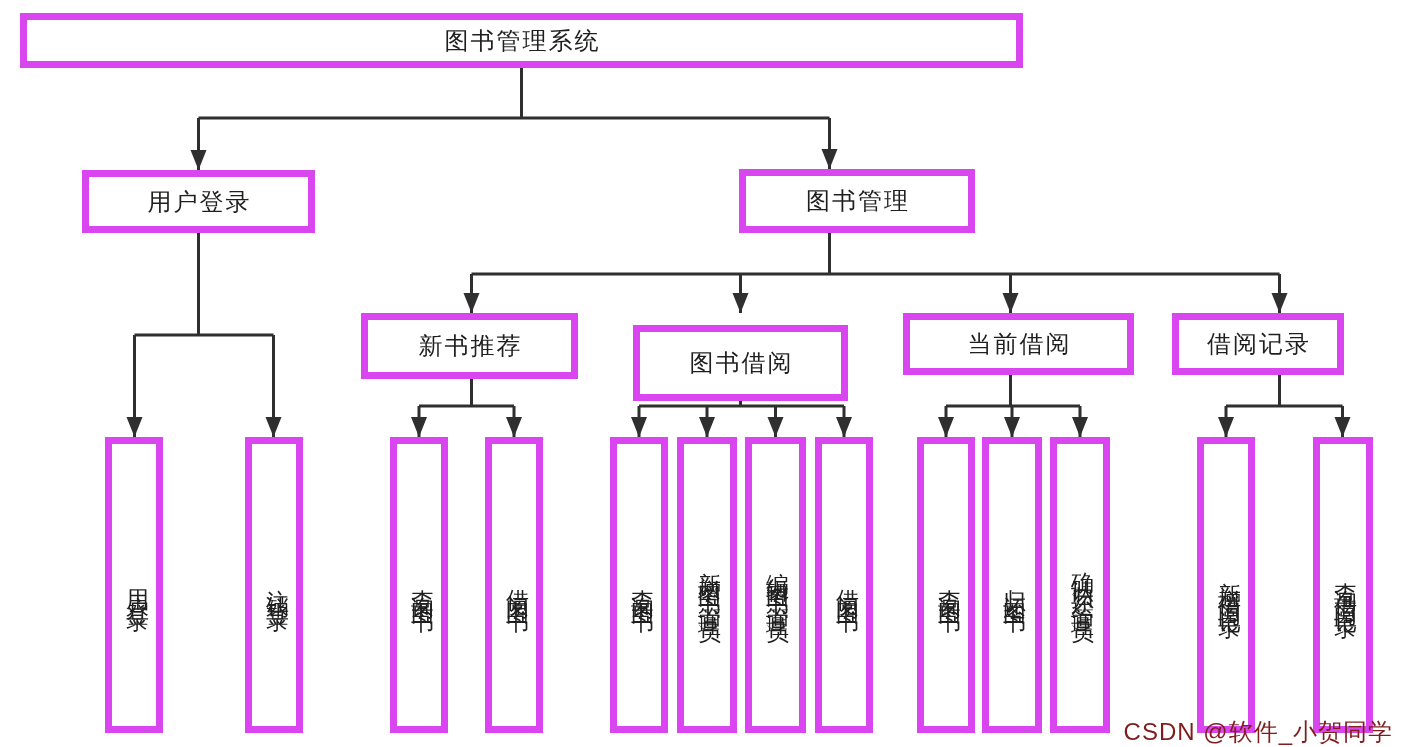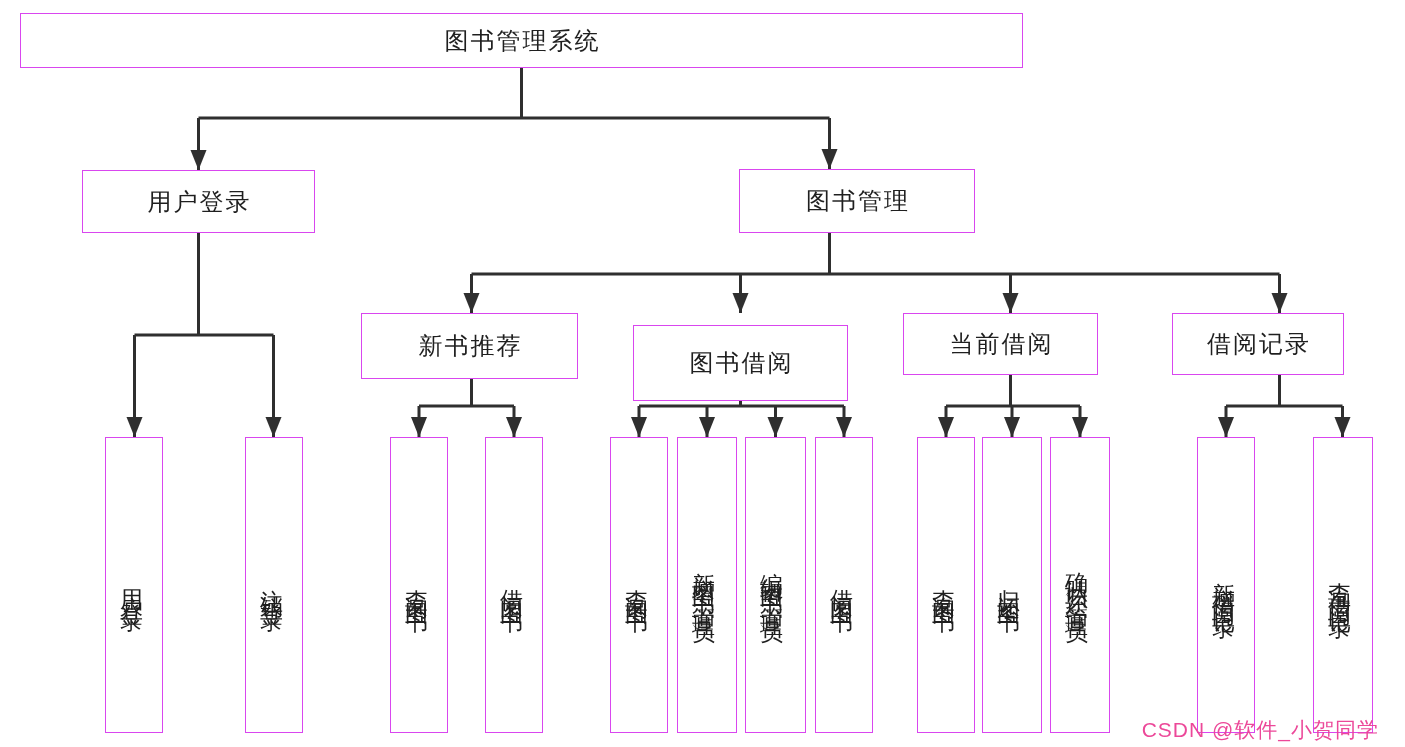--- a/index.html
+++ b/index.html
@@ -14,21 +14,21 @@
   #wires {
     position: absolute;
     left: 0; top: 0;
     width: 1405px; height: 747px;
     z-index: 1;
   }
   .box {
     position: absolute;
     box-sizing: border-box;
     background: #ffffff;
-    border: 1px solid #d946ef;
+    border: 7px solid #d946ef;
     color: #1f1f1f;
     z-index: 2;
   }
   .hbox {
     display: flex;
     align-items: center;
     justify-content: center;
     font-size: 24px;
     letter-spacing: 2px;
     text-indent: 2px;
@@ -43,43 +43,43 @@
     text-align: center;
     font-size: 23px;
     letter-spacing: 7px;
     line-height: 52px;
   }
   .b-root { left: 20px;  top: 13px;  width: 1003px; height: 55px; }
   .b-l2a  { left: 82px;  top: 170px; width: 233px;  height: 63px; }
   .b-l2b  { left: 711px; top: 169px; width: 236px;  height: 64px; margin-left: 28px; }
   .b-l3a  { left: 361px; top: 313px; width: 217px;  height: 66px; }
   .b-l3b  { left: 633px; top: 325px; width: 215px;  height: 76px; }
-  .b-l3c  { left: 903px; top: 313px; width: 195px;  height: 62px; }
+  .b-l3c  { left: 903px; top: 313px; width: 231px;  height: 62px; }
   .b-l3d  { left: 1172px; top: 313px; width: 172px; height: 62px; }
   .b-a1 { left: 105px; }
   .b-a2 { left: 245px; }
   .b-b1 { left: 390px; }
   .b-b2 { left: 485px; }
   .b-c1 { left: 610px; }
   .b-c2 { left: 677px; width: 60px; }
   .b-c3 { left: 745px; width: 61px; }
   .b-c4 { left: 815px; }
   .b-d1 { left: 917px; }
   .b-d2 { left: 982px; width: 60px; }
   .b-d3 { left: 1050px; width: 60px; }
   .b-e1 { left: 1197px; }
   .b-e2 { left: 1313px; width: 60px; }
   #watermark {
     position: absolute;
-    right: 26px;
+    right: 12px;
     top: 716px;
     z-index: 3;
-    font-size: 21px;
+    font-size: 24px;
     letter-spacing: 1px;
-    color: #ec4899;
+    color: #7f1d1d;
     white-space: nowrap;
   }
 </style>
 </head>
 <body>
 
 <div id="canvas">
 
   <svg id="wires" viewBox="0 0 1405 747" xmlns="http://www.w3.org/2000/svg">
     <g stroke="#2f2f2f" stroke-width="3" fill="none">

